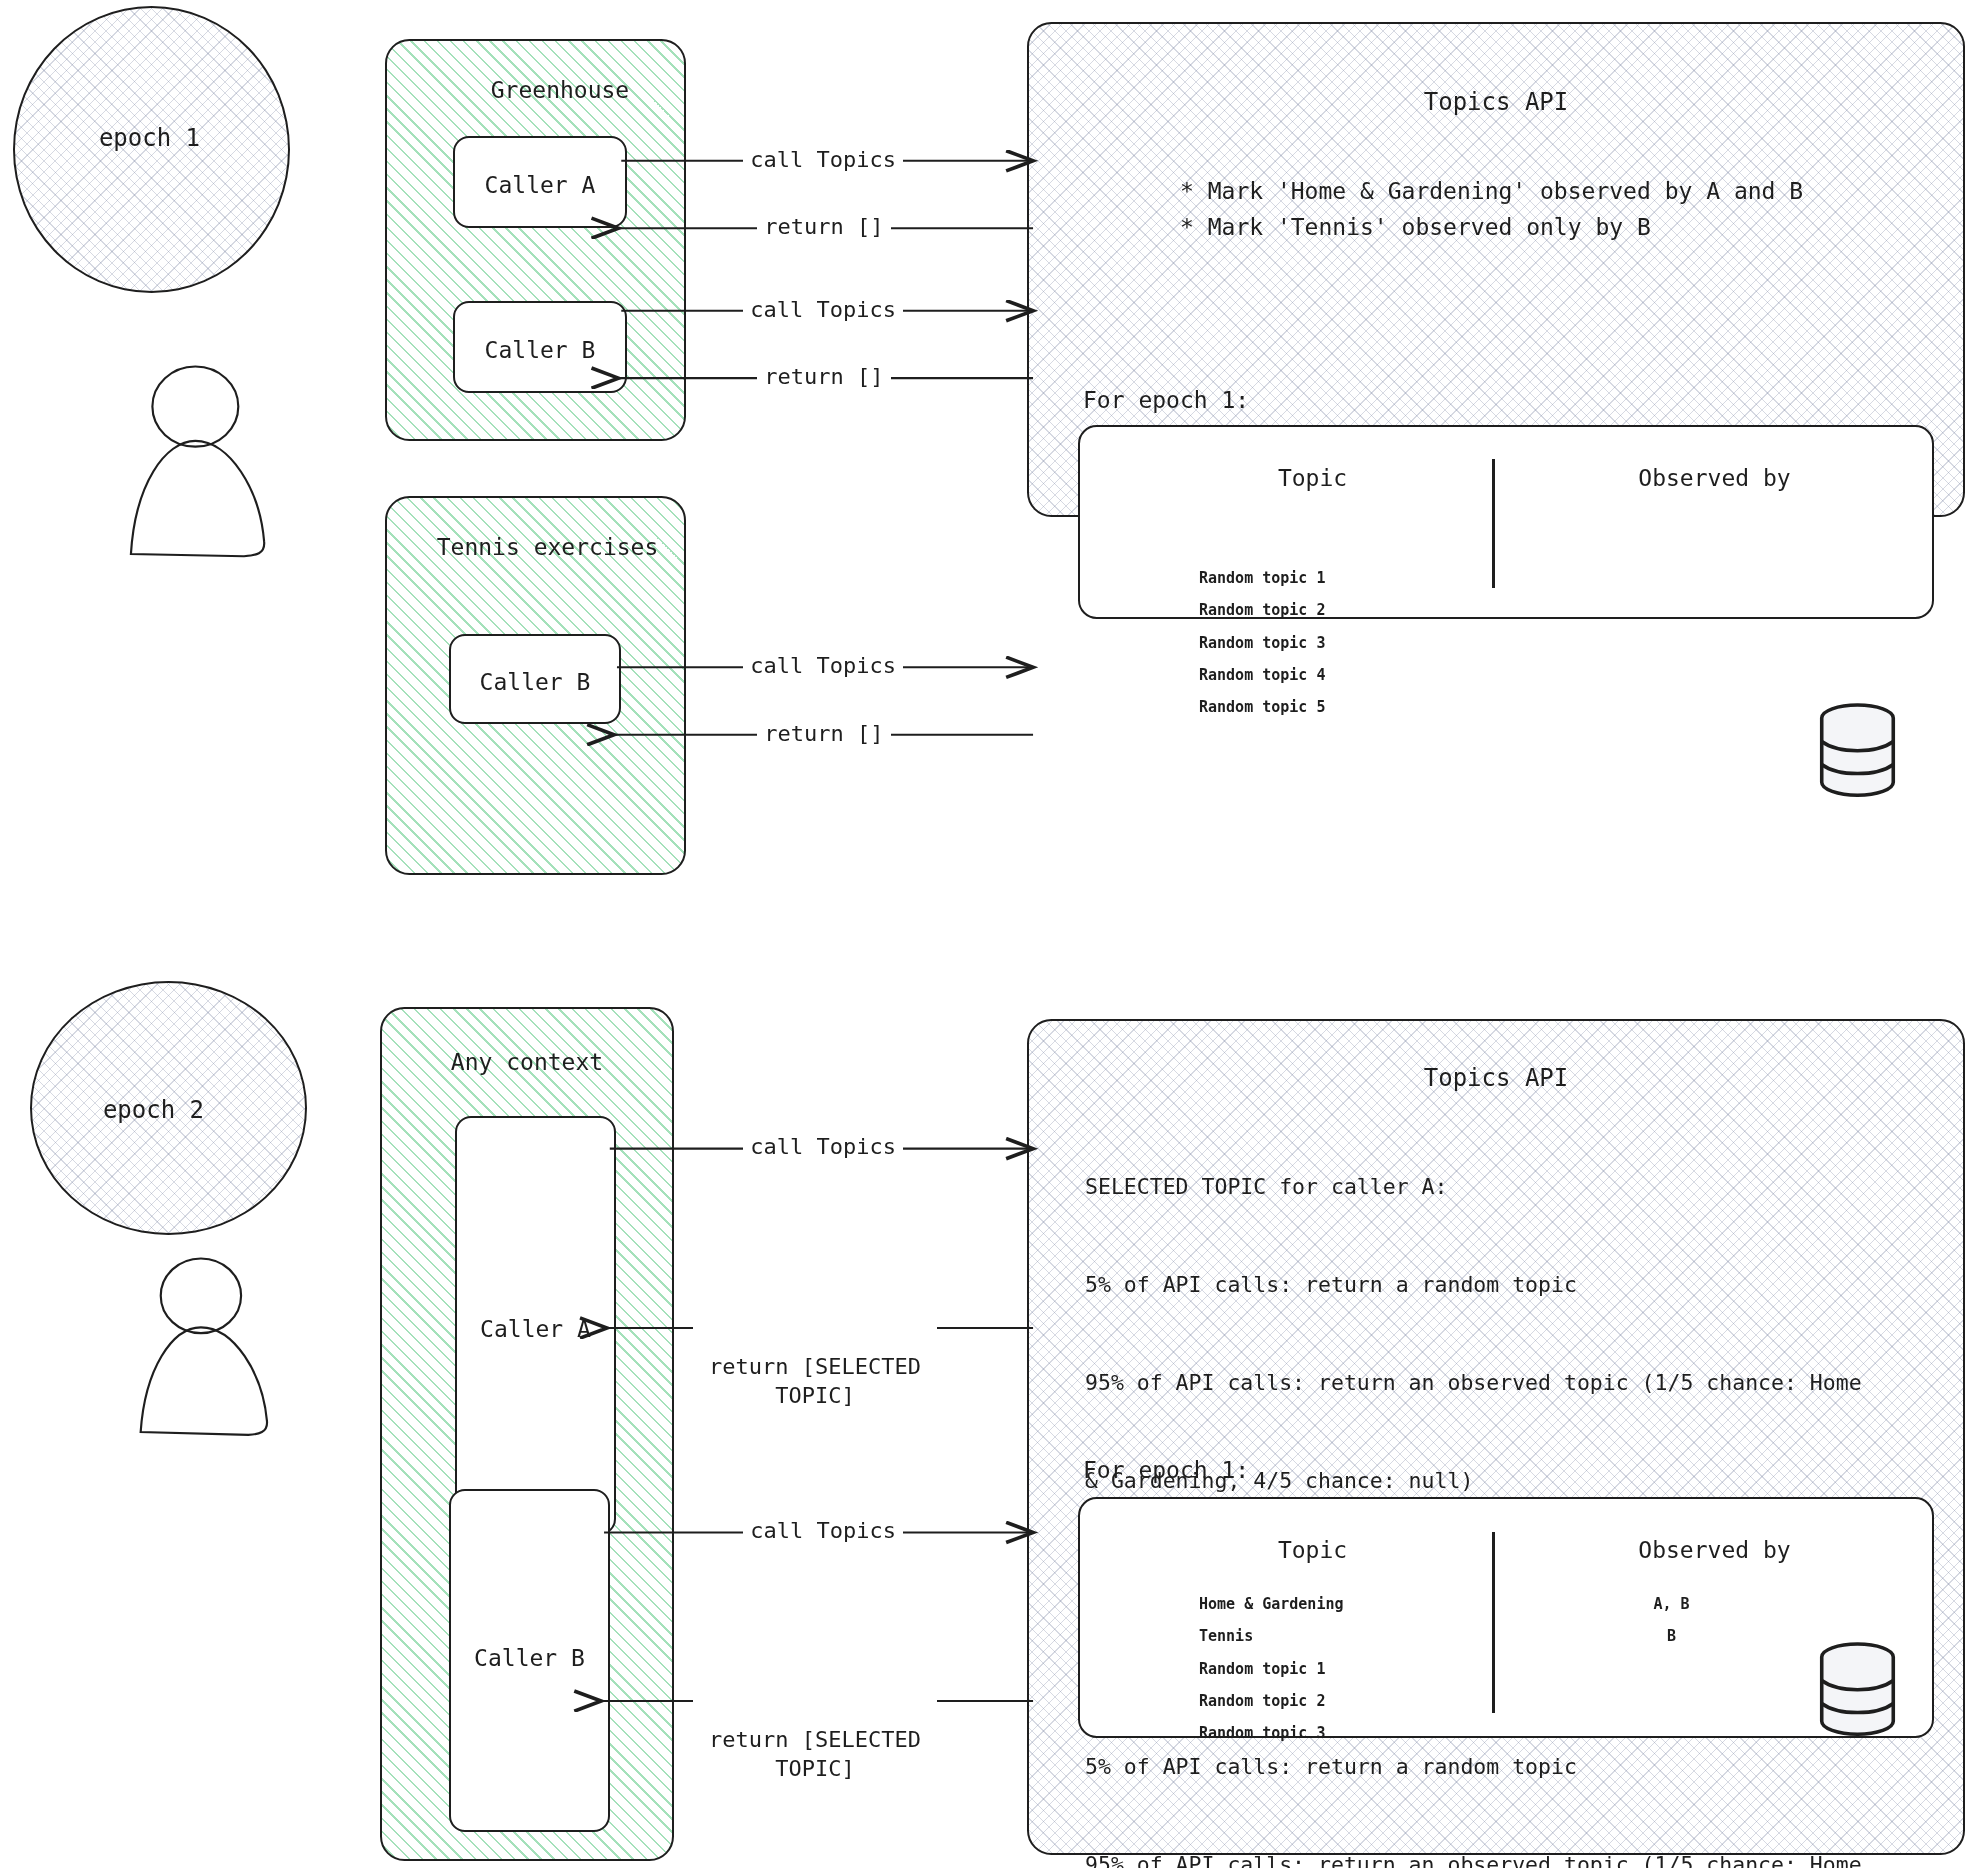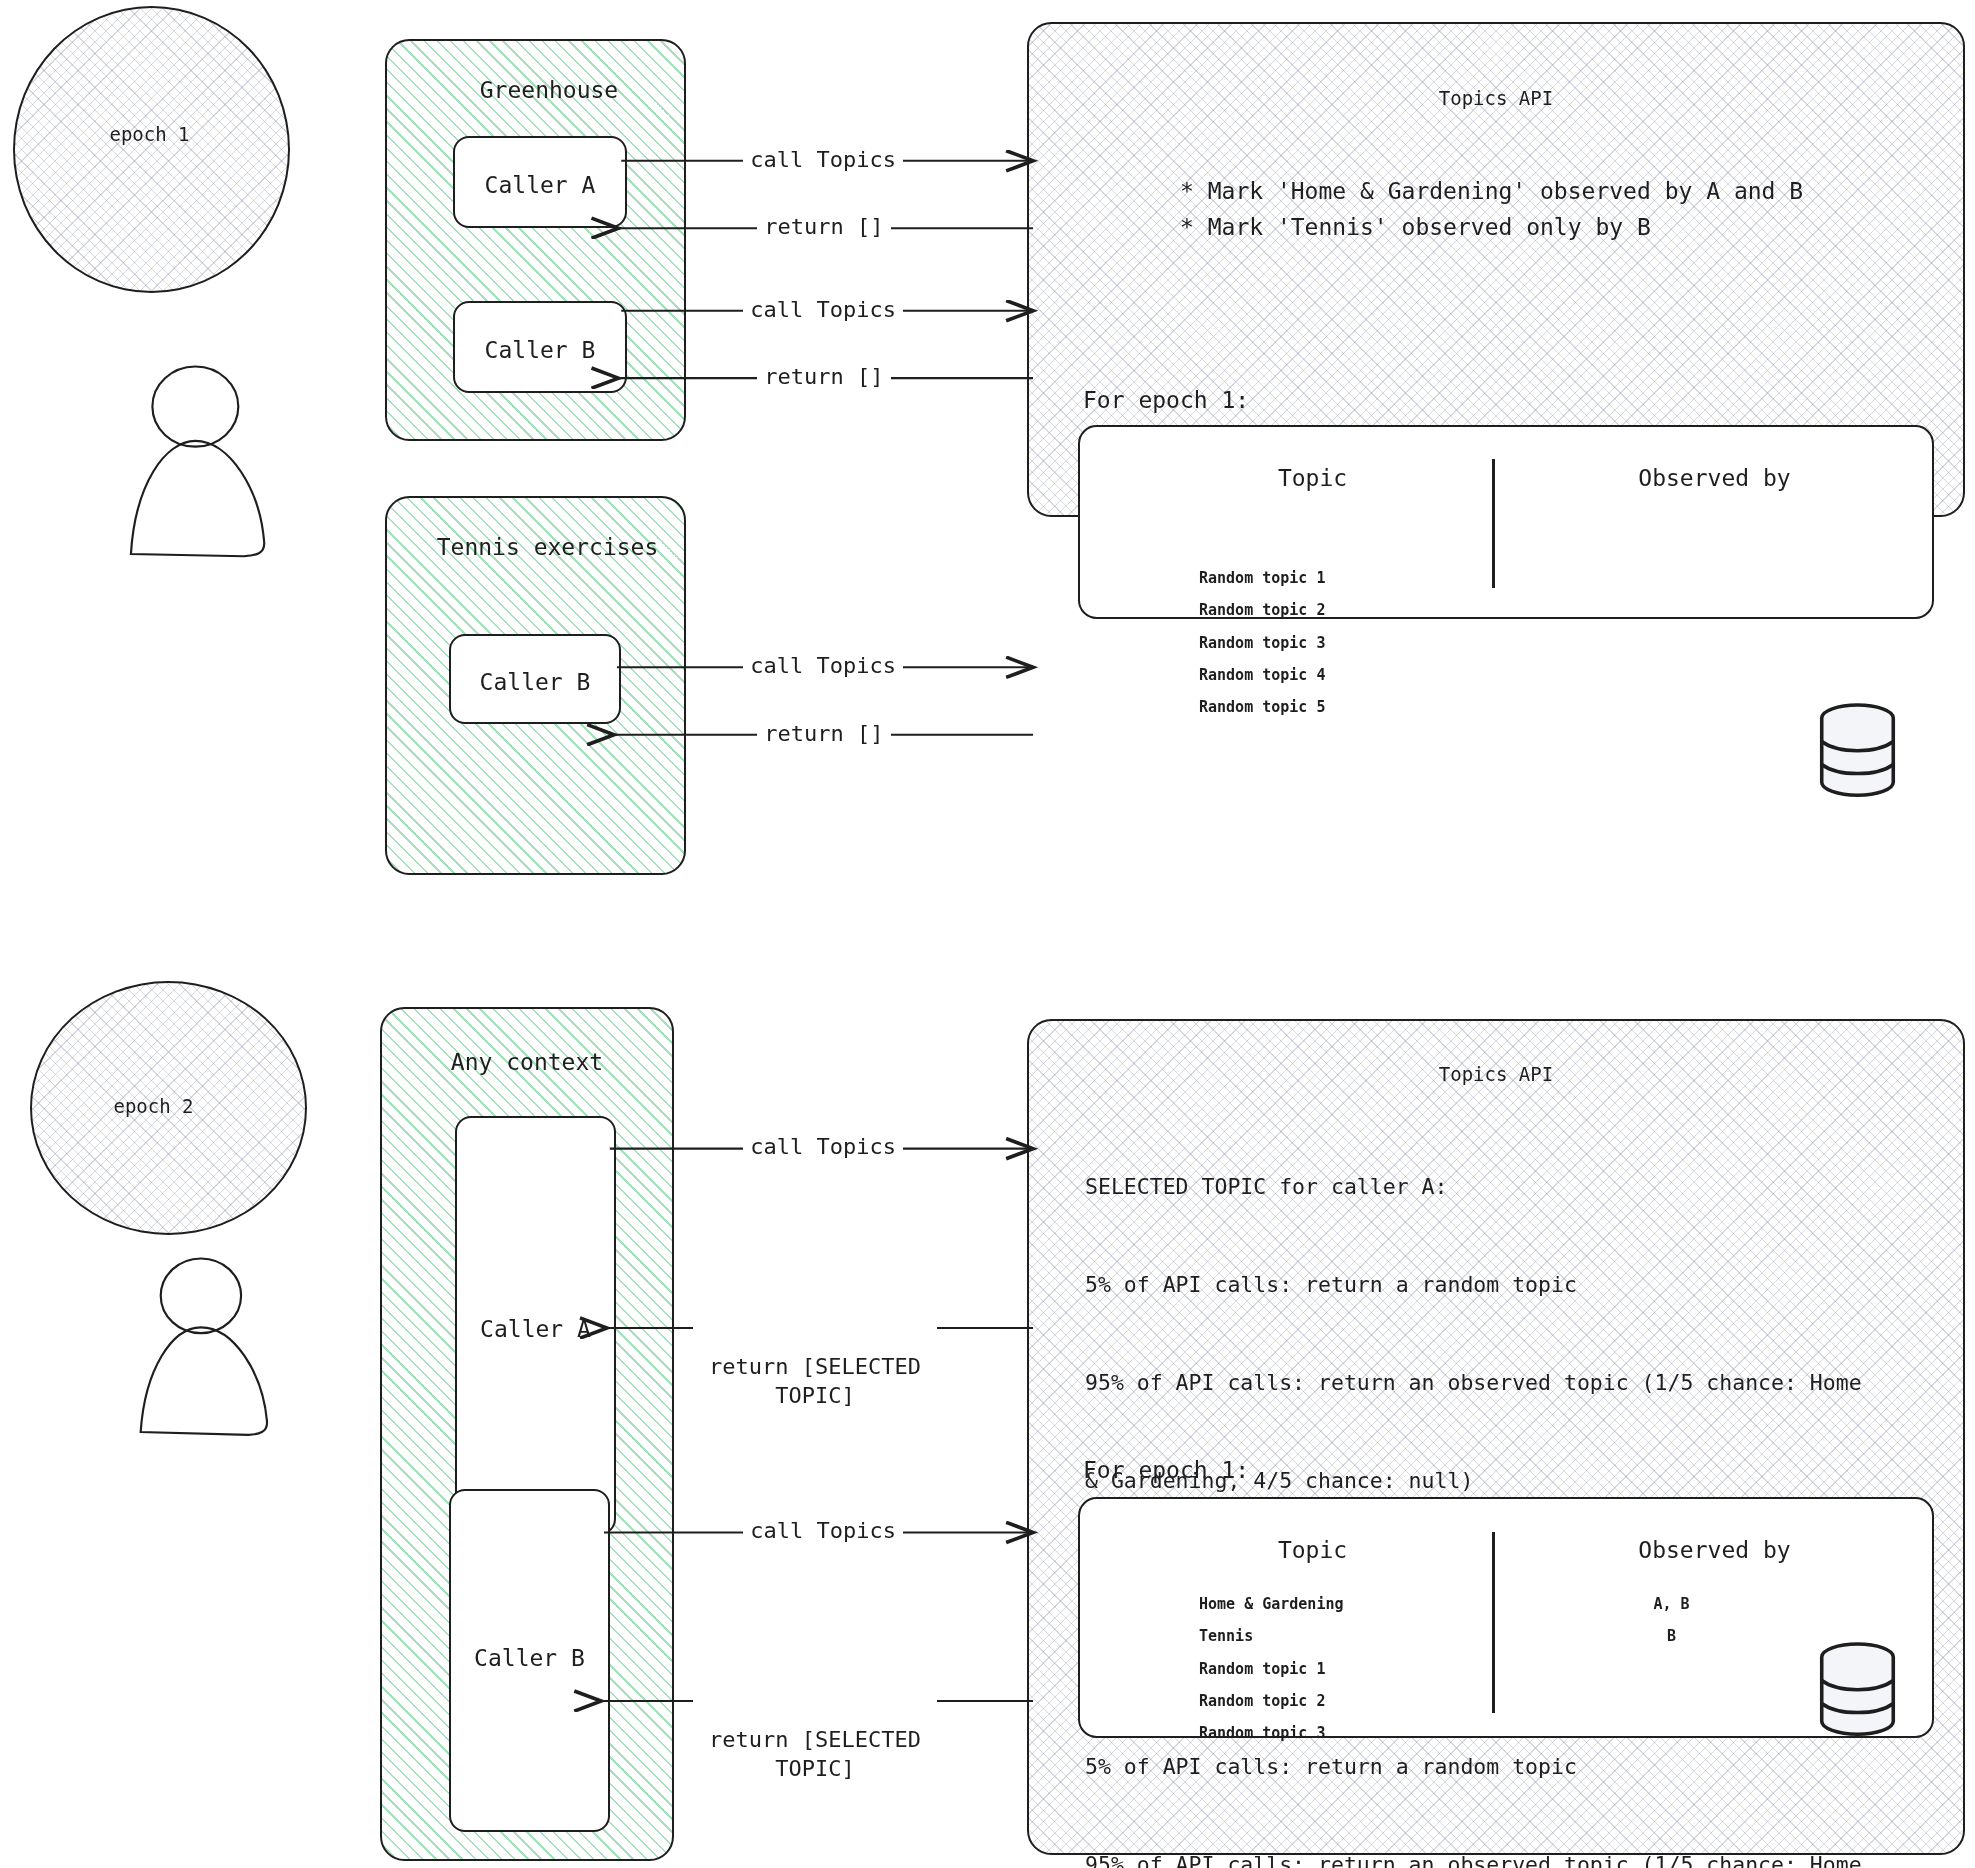--- a/index.html
+++ b/index.html
@@ -39,21 +39,21 @@
   .plainbox{
     border:2.2px solid #1e1e1e;border-radius:18.7px;background:#ffffff;
     box-sizing:border-box;
   }
 
   
   .t{position:absolute;white-space:pre;line-height:1.35;}
   .ctr{text-align:center;}
   .f30{font-size:15px;font-weight:bold;}
   .f32{font-size:23px;}
-  .f34{font-size:19px;}
+  .f34{font-size:24px;}
   .body-txt{font-size:21.5px;line-height:1.52;}
 
   
   svg.lay{position:absolute;left:0;top:0;width:1975px;height:1869px;pointer-events:none;}
 
   .lbl{
     position:absolute;background:#ffffff;padding:0 7.2px;font-size:22px;
     white-space:pre;text-align:center;line-height:1.3;
   }
 
@@ -67,21 +67,21 @@
 
   <div class="abs ellipse xhatch" style="left:13px;top:5.7px;width:273px;height:283px;"></div>
   <div class="t f34 ctr" style="left:13px;top:122px;width:273px;">epoch 1</div>
 
   <svg class="abs" style="left:108px;top:362px;" width="179" height="208" viewBox="0 0 250 290">
     <ellipse cx="122" cy="62" rx="60" ry="56" fill="none" stroke="#1e1e1e" stroke-width="3"></ellipse>
     <path d="M32 268 C38 170 80 110 122 110 C170 110 212 178 218 250 C220 268 206 270 190 271 L32 268 Z" fill="none" stroke="#1e1e1e" stroke-width="3"></path>
   </svg>
 
   <div class="abs rbox ghatch" style="left:385px;top:39px;width:301px;height:402px;"></div>
-  <div class="t f32 ctr" style="left:385px;top:75px;width:328px;">Greenhouse</div>
+  <div class="t f32 ctr" style="left:396px;top:75px;width:328px;">Greenhouse</div>
 
   <div class="abs rbox-sm" style="left:453px;top:136px;width:174px;height:92px;"></div>
   <div class="t f32 ctr" style="left:453px;top:170px;width:174px;">Caller A</div>
 
   <div class="abs rbox-sm" style="left:453px;top:301px;width:174px;height:92px;"></div>
   <div class="t f32 ctr" style="left:453px;top:335px;width:174px;">Caller B</div>
 
   <div class="abs rbox ghatch" style="left:385px;top:496px;width:301px;height:379px;"></div>
   <div class="t f32 ctr" style="left:385px;top:532px;width:301px;padding-left:12px;">Tennis exercises</div>
 

